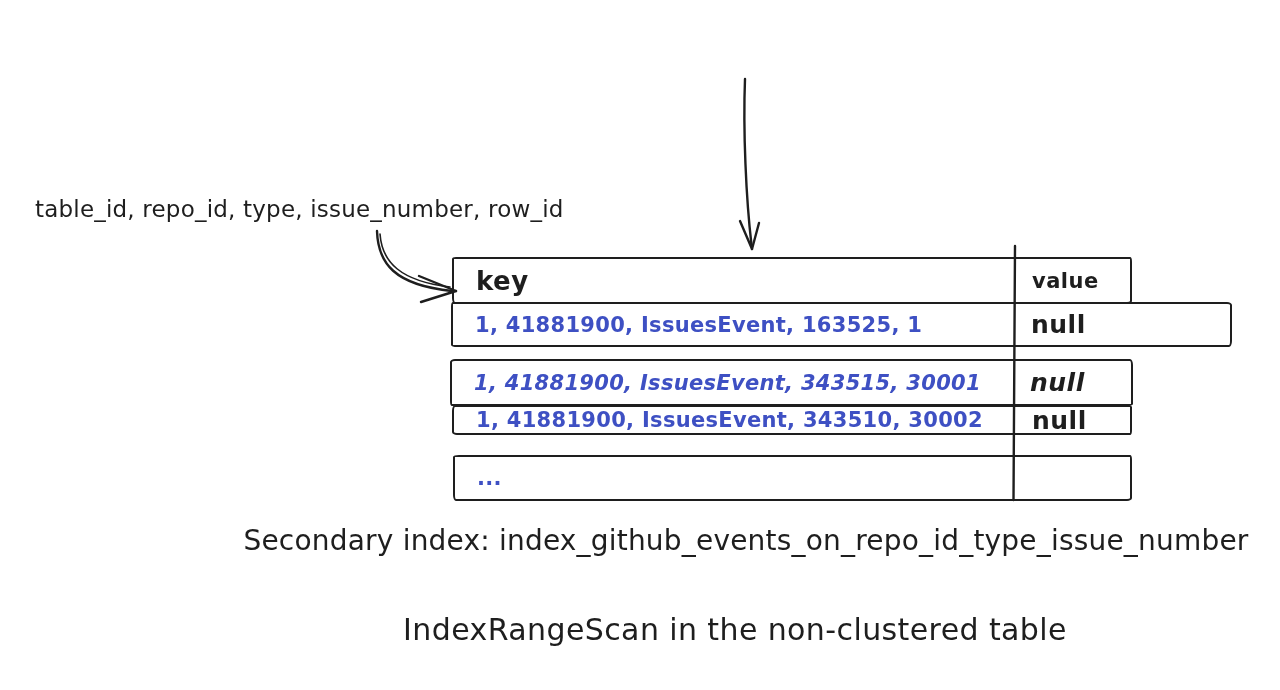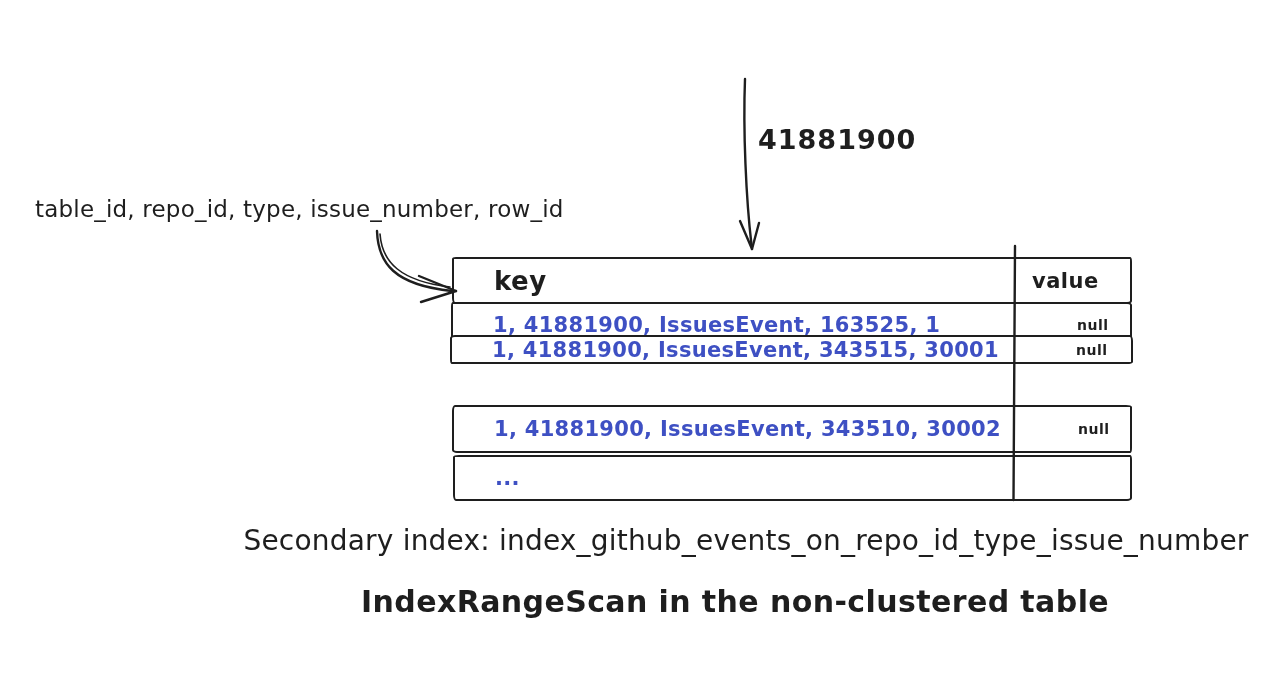--- a/index.html
+++ b/index.html
@@ -41,69 +41,68 @@
   
   .trow {
     position: absolute;
     left: 452px; width: 680px;
     background: #fff;
     border: 2.4px solid var(--ink);
     display: flex; align-items: center;
     z-index: 1;
   }
   .r-head { top: 257px; height: 47px; border-radius: 4px 2px 5px 3px / 2px 5px 3px 6px; }
-  .r-1 { top: 302px; height: 45px; left: 451px; width: 681px; border-radius: 2px 5px 3px 6px / 5px 3px 6px 2px; }
-  .r-2 { top: 335px; height: 29px; left: 450px; width: 683px; border-radius: 5px 3px 6px 2px / 3px 6px 2px 5px; }
-  .r-3 { top: 405px; height: 48px; left: 452px; width: 680px; border-radius: 3px 6px 2px 5px / 6px 2px 5px 3px; }
+  .r-1 { top: 302px; height: 45px; left: 451px; width: 781px; border-radius: 2px 5px 3px 6px / 5px 3px 6px 2px; }
+  .r-2 { top: 359px; height: 47px; left: 450px; width: 683px; border-radius: 5px 3px 6px 2px / 3px 6px 2px 5px; font-style: italic; }
+  .r-3 { top: 405px; height: 30px; left: 452px; width: 680px; border-radius: 3px 6px 2px 5px / 6px 2px 5px 3px; }
   .r-4 { top: 455px; height: 46px; left: 453px; width: 679px; border-radius: 6px 2px 5px 3px / 2px 5px 3px 6px; }
 
   .cell-key {
-    margin-left: 40px;
+    margin-left: 22px;
     font-size: 26px; font-weight: 600; letter-spacing: .5px;
     white-space: nowrap;
   }
   .trow.data .cell-key {
     font-size: 21px; font-weight: 600; color: var(--blue); letter-spacing: .3px;
   }
   .cell-value {
     position: absolute; left: 578px;
     font-size: 21px; font-weight: 600; letter-spacing: .5px;
     white-space: nowrap;
   }
-  .trow.data .cell-value { font-size: 14px; margin-left: 46px; }
+  .trow.data .cell-value { font-size: 25px; }
   .dots .cell-key { color: var(--ink); font-size: 24px; font-weight: bold; letter-spacing: 2px; }
 
   .caption {
     top: 524px; left: 746px; transform: translateX(-50%);
     font-size: 28px; font-weight: 500; letter-spacing: .2px;
     z-index: 3;
   }
   .main-title {
-    top: 584px; left: 735px; transform: translateX(-50%);
-    font-size: 30px; font-weight: bold; letter-spacing: .4px;
+    top: 612px; left: 735px; transform: translateX(-50%);
+    font-size: 30px; font-weight: normal; letter-spacing: .4px;
     z-index: 3;
   }
 
   #overlay {
     position: absolute; top: 0; left: 0;
     width: 1280px; height: 690px;
     z-index: 2; pointer-events: none;
   }
   #overlay path {
     stroke: var(--ink); stroke-width: 2.4;
     fill: none; stroke-linecap: round; stroke-linejoin: round;
   }
   #overlay path.thin { stroke-width: 1.6; }
 </style>
 </head>
 <body>
 
 <div id="canvas">
 
-  <span class="abs hand filter-value">41881900</span>
 
   <span class="abs hand cols-label">table_id, repo_id, type, issue_number, row_id</span>
 
   <div class="trow r-head">
     <span class="cell-key">key</span>
     <span class="cell-value">value</span>
   </div>
 
   <div class="trow data r-1">
     <span class="cell-key">1, 41881900, IssuesEvent, 163525, 1</span>

